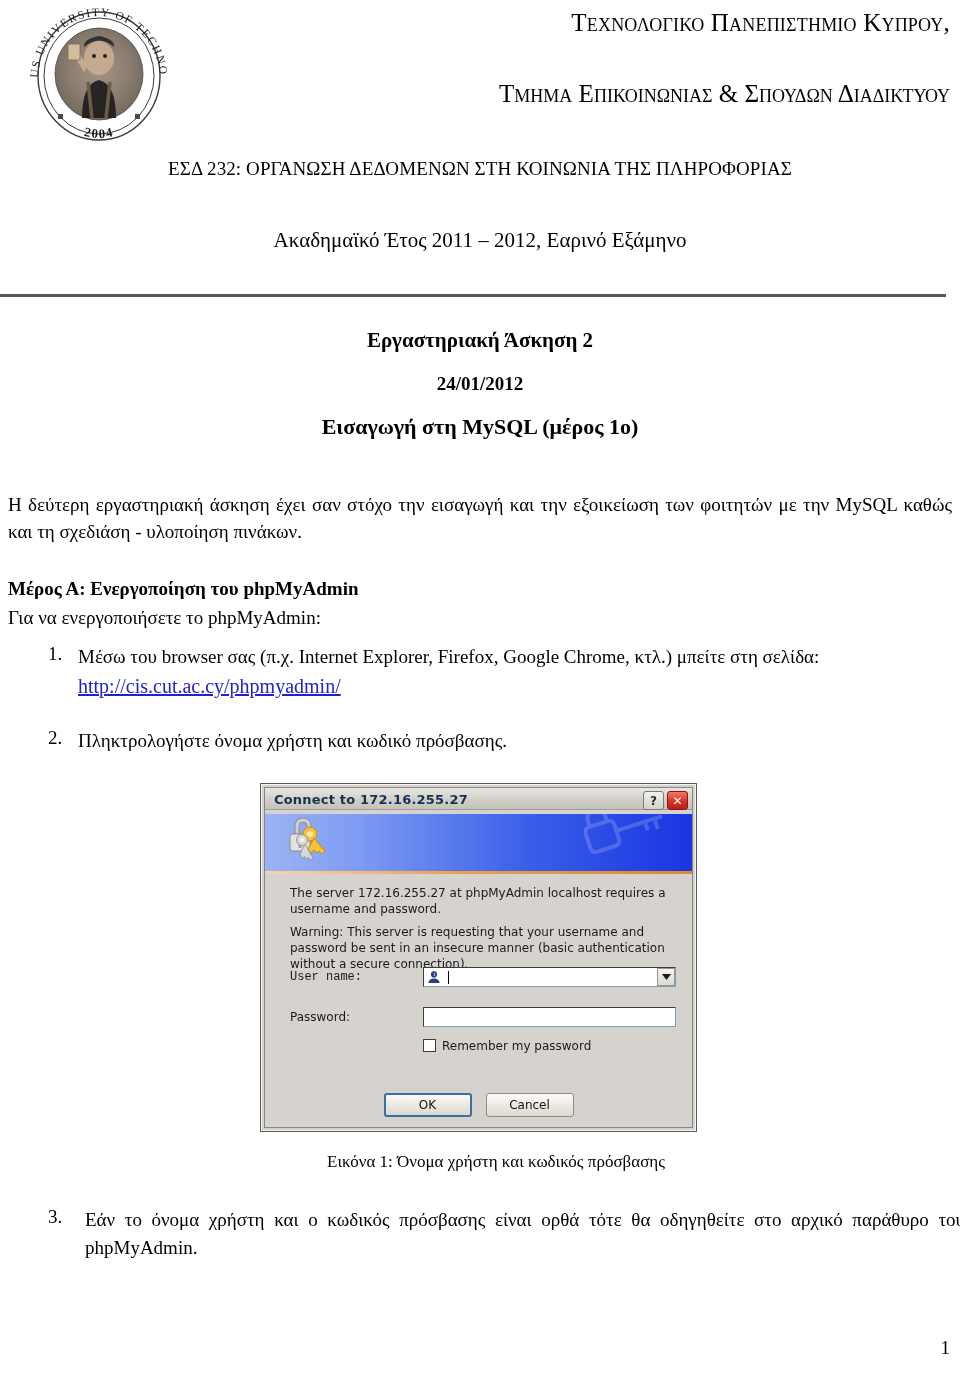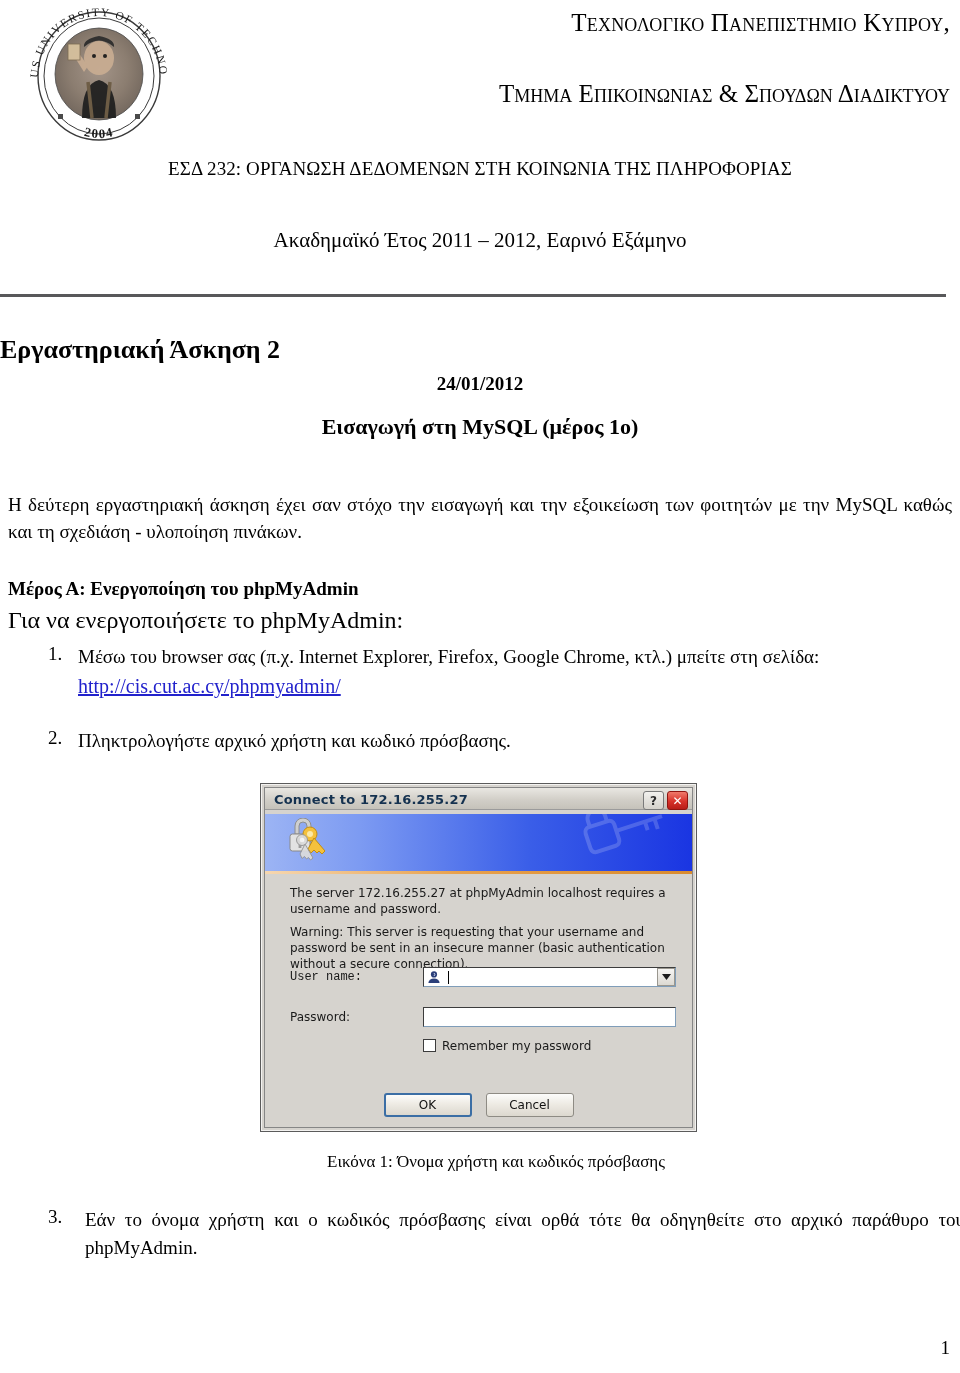--- a/index.html
+++ b/index.html
@@ -85,24 +85,24 @@
     width: 946px;
     height: 3px;
     background: #58585a;
     border: 0;
   }
 
   
   .lab-title {
     position: absolute;
     left: 0;
-    top: 335px;
-    width: 960px;
-    text-align: left;
-    font-size: 26px;
+    top: 328px;
+    width: 960px;
+    text-align: center;
+    font-size: 21px;
     font-weight: bold;
   }
   .lab-date {
     position: absolute;
     left: 0;
     top: 373px;
     width: 960px;
     text-align: center;
     font-size: 19px;
     font-weight: bold;
@@ -135,21 +135,21 @@
     top: 578px;
     width: 700px;
     font-size: 19px;
     font-weight: bold;
   }
   .part-a-sub {
     position: absolute;
     left: 8px;
     top: 607px;
     width: 700px;
-    font-size: 24px;
+    font-size: 19px;
   }
 
   .step {
     position: absolute;
     font-size: 19px;
     line-height: 1.45;
   }
   .step-num {
     position: absolute;
     font-size: 19px;
@@ -485,21 +485,21 @@
   <div class="intro">Η δεύτερη εργαστηριακή άσκηση έχει σαν στόχο την εισαγωγή και την εξοικείωση των φοιτητών με την MySQL καθώς και τη σχεδιάση - υλοποίηση πινάκων.</div>
 
   <div class="part-a">Μέρος Α: Ενεργοποίηση του phpMyAdmin</div>
   <div class="part-a-sub">Για να ενεργοποιήσετε το phpMyAdmin:</div>
 
   <div class="step-num step1-num">1.</div>
   <div class="step step1">Μέσω του browser σας (π.χ. Internet Explorer, Firefox, Google Chrome, κτλ.) μπείτε στη σελίδα:</div>
   <a class="step-link" href="#">http://cis.cut.ac.cy/phpmyadmin/</a>
 
   <div class="step-num step2-num">2.</div>
-  <div class="step step2">Πληκτρολογήστε αρχικό χρήστη και κωδικό πρόσβασης.</div>
+  <div class="step step2">Πληκτρολογήστε όνομα χρήστη και κωδικό πρόσβασης.</div>
 
   <div class="dialog">
     <div class="dlg-inner">
 
       <div class="titlebar">
         <div class="title-text">Connect to 172.16.255.27</div>
         <div class="title-btns">
           <div class="tbtn help">?</div>
           <div class="tbtn close">✕</div>
         </div>

